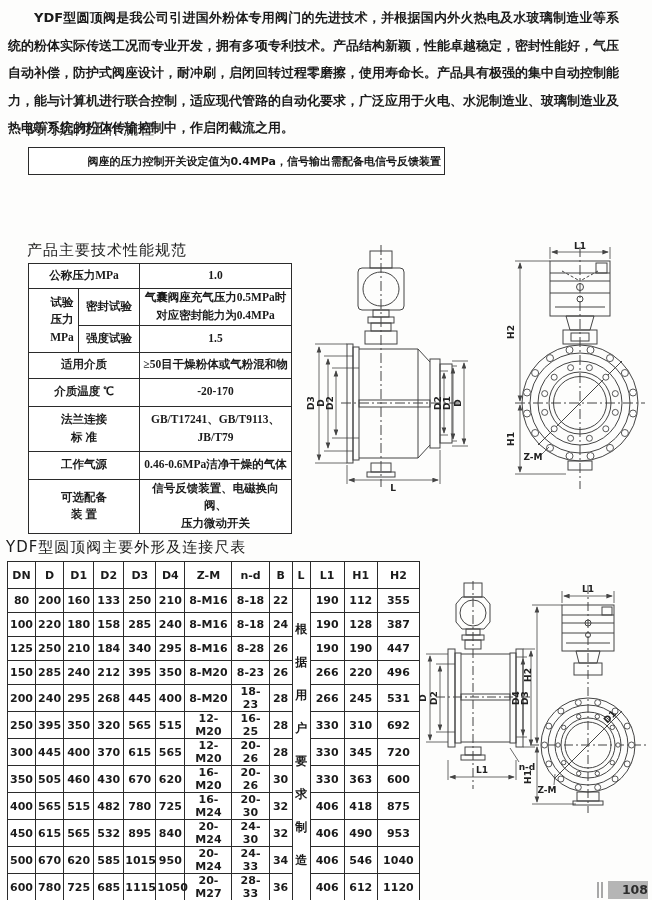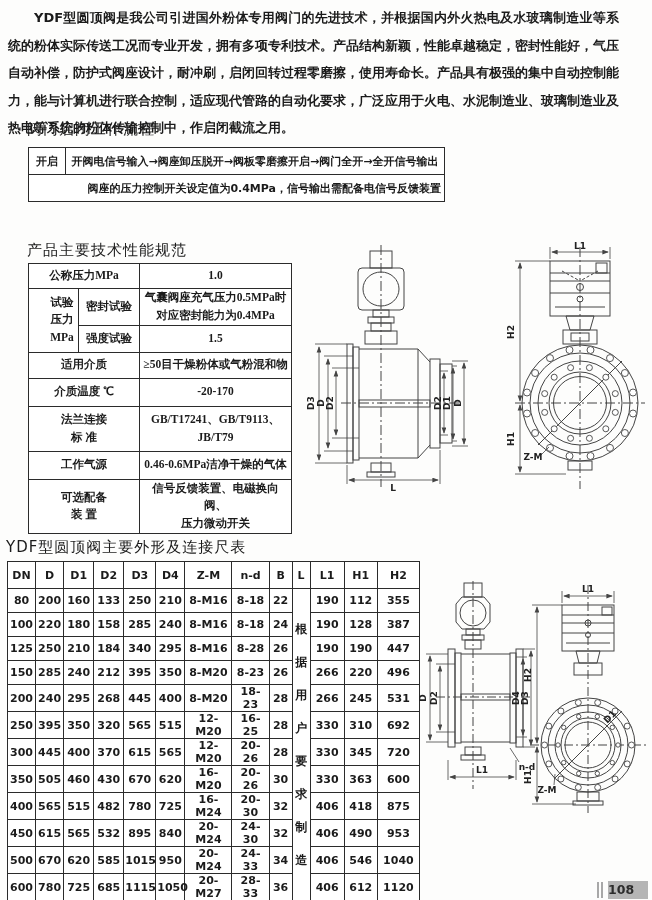--- a/index.html
+++ b/index.html
@@ -34,35 +34,31 @@
   .t-dim th{height:26px;font-size:11px;}
   .t-dim td{height:23px;padding:0 1px;}
   .t-dim .l-merged{white-space:pre-line;line-height:33px;font-size:12px;}
   
   svg text{font-family:"DejaVu Sans","Liberation Sans",sans-serif;font-size:9px;font-weight:bold;fill:#222;}
   .drawing{background:transparent;}
   
   .pg-bar{width:2px;height:16px;background:#a8a8a8;}
   .pg-box{
     left:608px;top:881px;width:40px;height:18px;background:#b5b5b5;
-    color:#2c2c2c;font-size:12.5px;font-weight:bold;text-align:left;line-height:18px;
+    color:#2c2c2c;font-size:12.5px;font-weight:bold;text-align:right;line-height:18px;
   }
 </style>
 </head>
 <body>
 
 <p class="abs intro">YDF型圆顶阀是我公司引进国外粉体专用阀门的先进技术，并根据国内外火热电及水玻璃制造业等系统的粉体实际传送工况而专业开发，拥有多项专利技术。产品结构新颖，性能卓越稳定，密封性能好，气压自动补偿，防护式阀座设计，耐冲刷，启闭回转过程零磨擦，使用寿命长。产品具有极强的集中自动控制能力，能与计算机进行联合控制，适应现代管路的自动化要求，广泛应用于火电、水泥制造业、玻璃制造业及热电等系统的粉体传输控制中，作启闭截流之用。</p>
 
 <h2 class="abs sec-title" style="left:27px;top:120px;">阀门启闭工作流程</h2>
 <table class="abs t-flow">
   <tbody>
-      <tr>
-    <td class="lbl">开启</td>
-    <td>开阀电信号输入→阀座卸压脱开→阀板零磨擦开启→阀门全开→全开信号输出</td>
-  </tr>
   <tr>
     <td class="note" colspan="2">阀座的压力控制开关设定值为0.4MPa，信号输出需配备电信号反馈装置</td>
   </tr>
 </tbody>
   </table>
 
 <h2 class="abs sec-title" style="left:27px;top:241px;">产品主要技术性能规范</h2>
 <table class="abs t-spec">
   <tbody>
       <tr>

